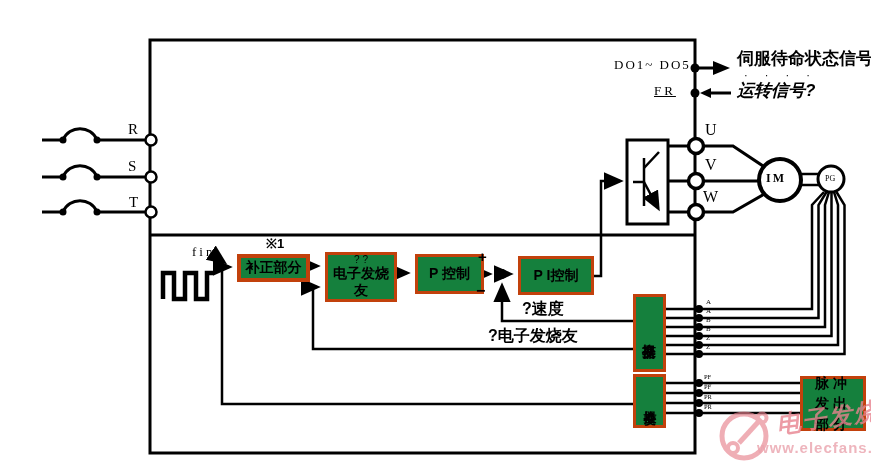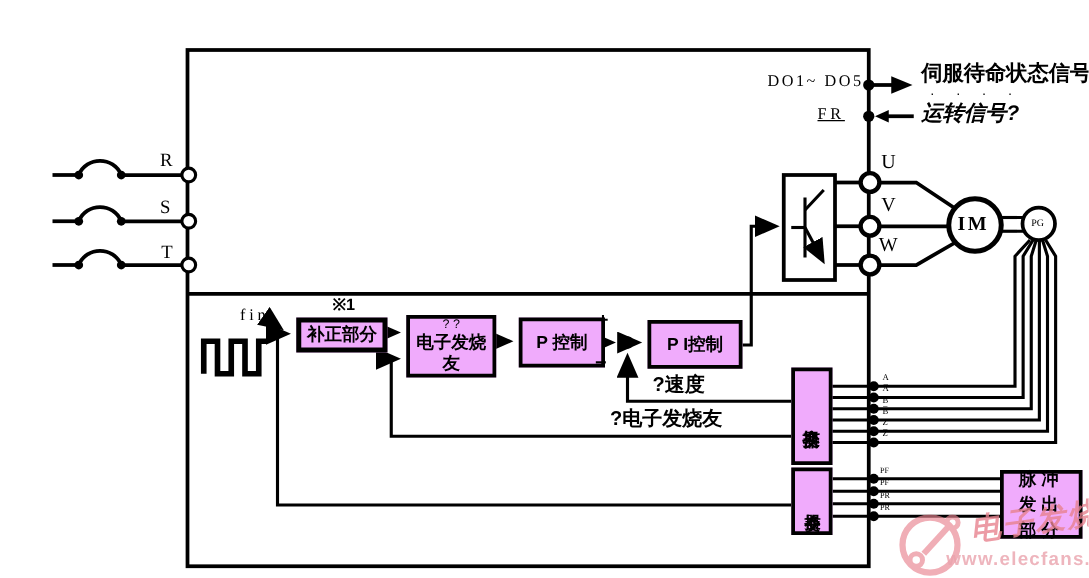--- a/index.html
+++ b/index.html
@@ -1,21 +1,21 @@
 <!DOCTYPE html>
 <html><head>
 <meta charset="utf-8">
 <style>
   html,body{margin:0;padding:0;background:#fff;}
   #stage{position:relative;width:871px;height:462px;background:#fff;overflow:hidden;
          font-family:"Liberation Sans",sans-serif;color:#000;}
   #wires{position:absolute;left:0;top:0;z-index:1;}
   .lbl{position:absolute;white-space:nowrap;z-index:2;line-height:1;}
   .ser{font-family:"Liberation Serif","DejaVu Serif",serif;}
-  .box{position:absolute;box-sizing:border-box;background:#f0abfc;border:3px solid #000000;
+  .box{position:absolute;box-sizing:border-box;background:#15803d;border:3px solid #c2410c;
        display:flex;align-items:center;justify-content:center;z-index:2;text-align:center;}
   .bold{font-weight:bold;}
   .vtxt{writing-mode:vertical-rl;text-orientation:upright;letter-spacing:1px;}
   .chz{font-weight:bold;}
   .chan{position:absolute;z-index:3;font-family:"Liberation Serif",serif;font-size:7px;line-height:1;}
   .wm{color:#e8838f;z-index:5;}
 </style>
 </head>
 <body>
 
@@ -165,21 +165,21 @@
   <div class="lbl ser" style="left:614px;top:58px;font-size:13px;letter-spacing:2px;">DO1~ DO5</div>
   <div class="lbl chz" style="left:737px;top:50px;font-size:17px;">伺服待命状态信号</div>
   <div class="lbl" style="left:744px;top:70px;font-size:11px;letter-spacing:7px;">· · · ·</div>
   <div class="lbl ser" style="left:654px;top:84px;font-size:13px;letter-spacing:3px;text-decoration:underline;">FR</div>
   <div class="lbl chz" style="left:737px;top:82px;font-size:17px;font-style:italic;">运转信号?</div>
 
   <div class="lbl ser" style="left:705px;top:122px;font-size:16px;">U</div>
   <div class="lbl ser" style="left:705px;top:157px;font-size:16px;">V</div>
   <div class="lbl ser" style="left:703px;top:189px;font-size:16px;">W</div>
 
-  <div class="lbl ser bold" style="left:766px;top:172px;font-size:16px;letter-spacing:2px;">IM</div>
+  <div class="lbl ser bold" style="left:766px;top:172px;font-size:12px;letter-spacing:2px;">IM</div>
   <div class="lbl ser" style="left:825px;top:175px;font-size:8px;font-family:Liberation Serif, serif;">PG</div>
 
   <div class="lbl ser" style="left:192px;top:245px;font-size:13px;letter-spacing:3px;">fin</div>
   <div class="lbl chz" style="left:266px;top:237px;font-size:13px;">※1</div>
 
   <div class="box chz" style="left:237px;top:254px;width:73px;height:28px;border-width:4px;font-size:14px;">补正部分</div>
 
   <div class="box" style="left:325px;top:252px;width:72px;height:50px;flex-direction:column;">
     <div style="font-size:10px;line-height:1;">? ?</div>
     <div class="chz" style="font-size:14px;line-height:1.2;">电子发烧友</div>

